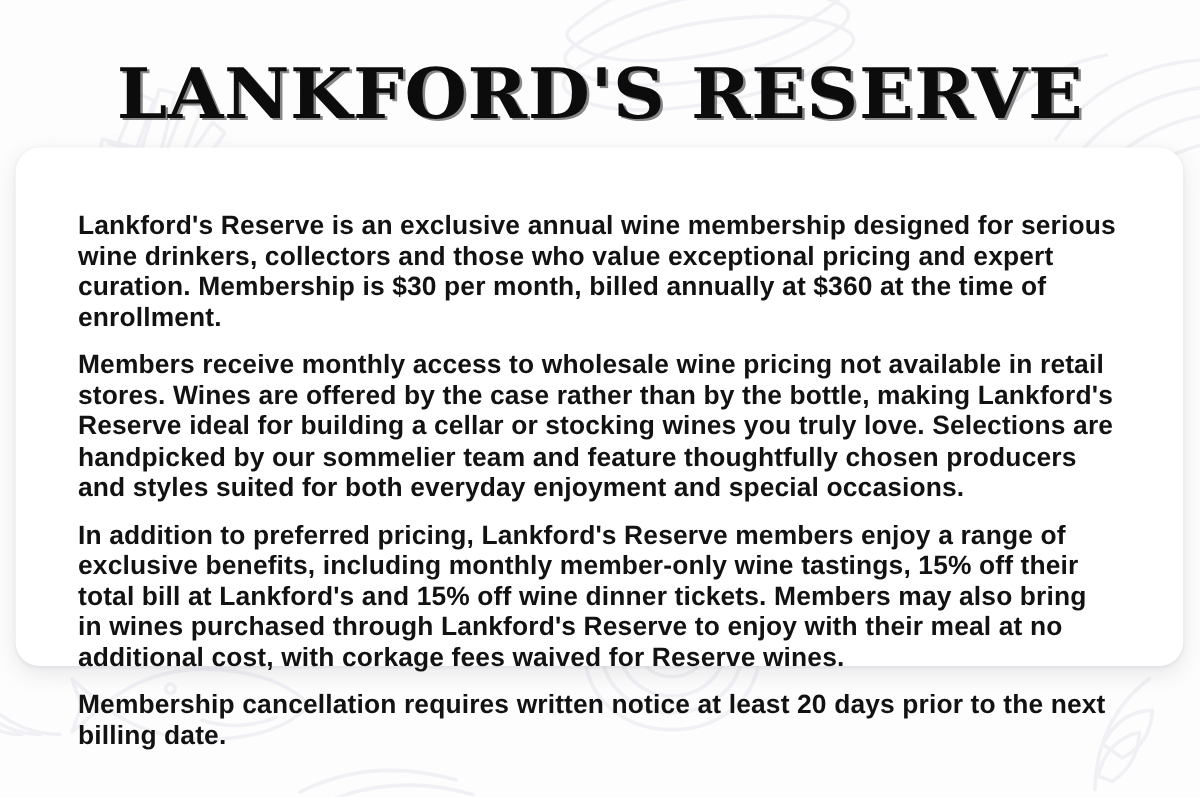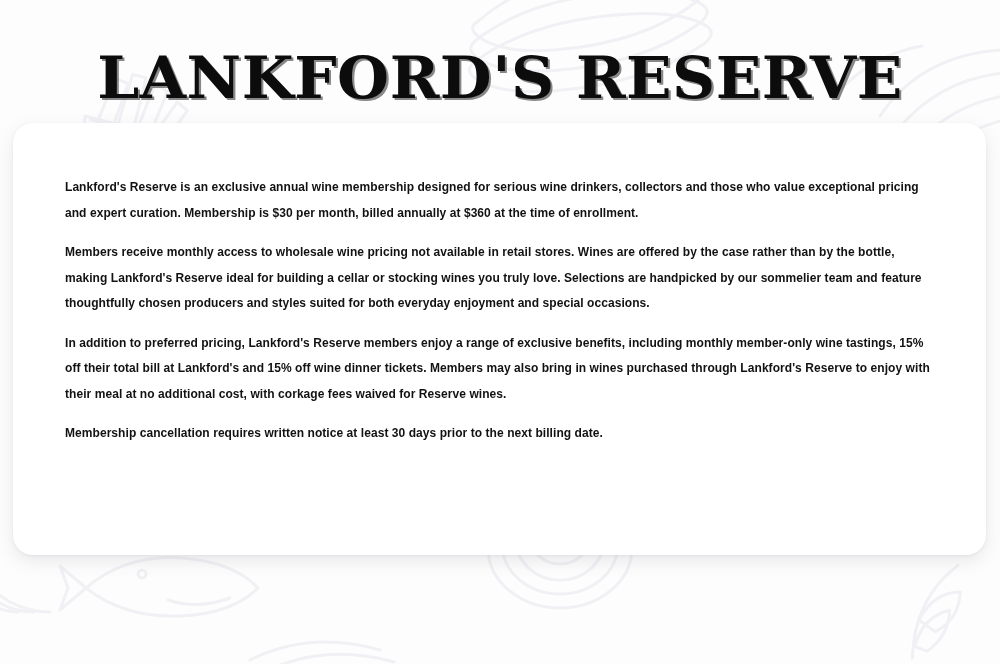--- a/index.html
+++ b/index.html
@@ -55,21 +55,21 @@
     background:#ffffff;
     border-radius:20px;
     box-shadow:0 6px 18px rgba(90,90,110,0.13),
                0 1px 3px rgba(90,90,110,0.08);
     z-index:2;
     padding:52px 56px 0 52px;
   }
 
   #membership-copy {
     color:#121212;
-    font-size:12px;
+    font-size:22px;
     font-weight:600;
     line-height:25.5px;
     letter-spacing:0.005em;
   }
 
   #membership-copy p { margin:0 0 14px 0; }
   #membership-copy p:last-child { margin-bottom:0; }
 </style>
 </head>
 <body>
@@ -136,15 +136,15 @@
   </svg>
 </div>
 
 <h1 id="page-title">LANKFORD'S RESERVE</h1>
 
 <section id="content-card">
   <div id="membership-copy">
     <p>Lankford's Reserve is an exclusive annual wine membership designed for serious wine drinkers, collectors and those who value exceptional pricing and expert curation. Membership is $30 per month, billed annually at $360 at the time of enrollment.</p>
     <p>Members receive monthly access to wholesale wine pricing not available in retail stores. Wines are offered by the case rather than by the bottle, making Lankford's Reserve ideal for building a cellar or stocking wines you truly love. Selections are handpicked by our sommelier team and feature thoughtfully chosen producers and styles suited for both everyday enjoyment and special occasions.</p>
     <p>In addition to preferred pricing, Lankford's Reserve members enjoy a range of exclusive benefits, including monthly member-only wine tastings, 15% off their total bill at Lankford's and 15% off wine dinner tickets. Members may also bring in wines purchased through Lankford's Reserve to enjoy with their meal at no additional cost, with corkage fees waived for Reserve wines.</p>
-    <p>Membership cancellation requires written notice at least 30 days prior to the next billing date.</p>
+    <p>Membership cancellation requires written notice at least 20 days prior to the next billing date.</p>
   </div>
 </section>
 
 </body></html>

